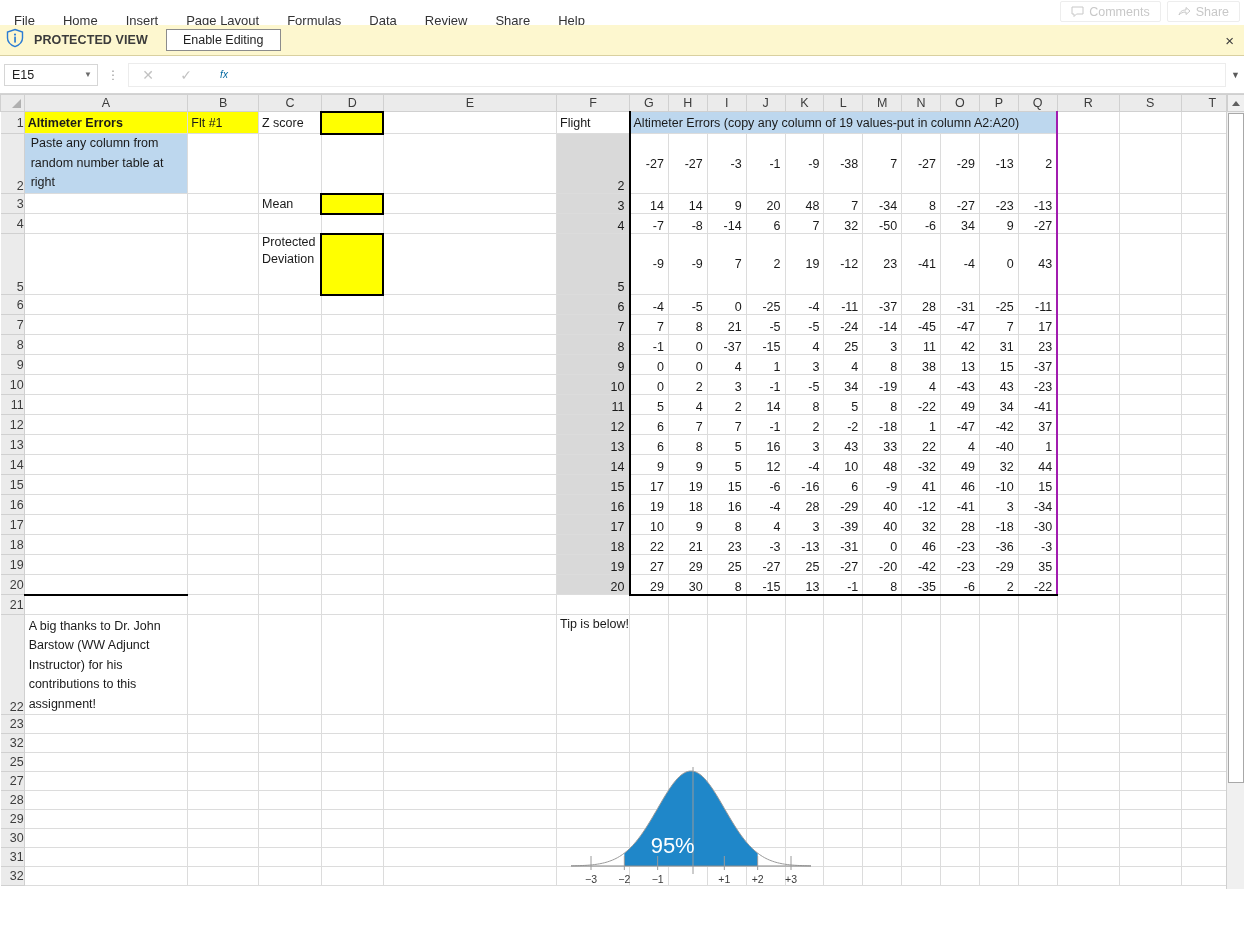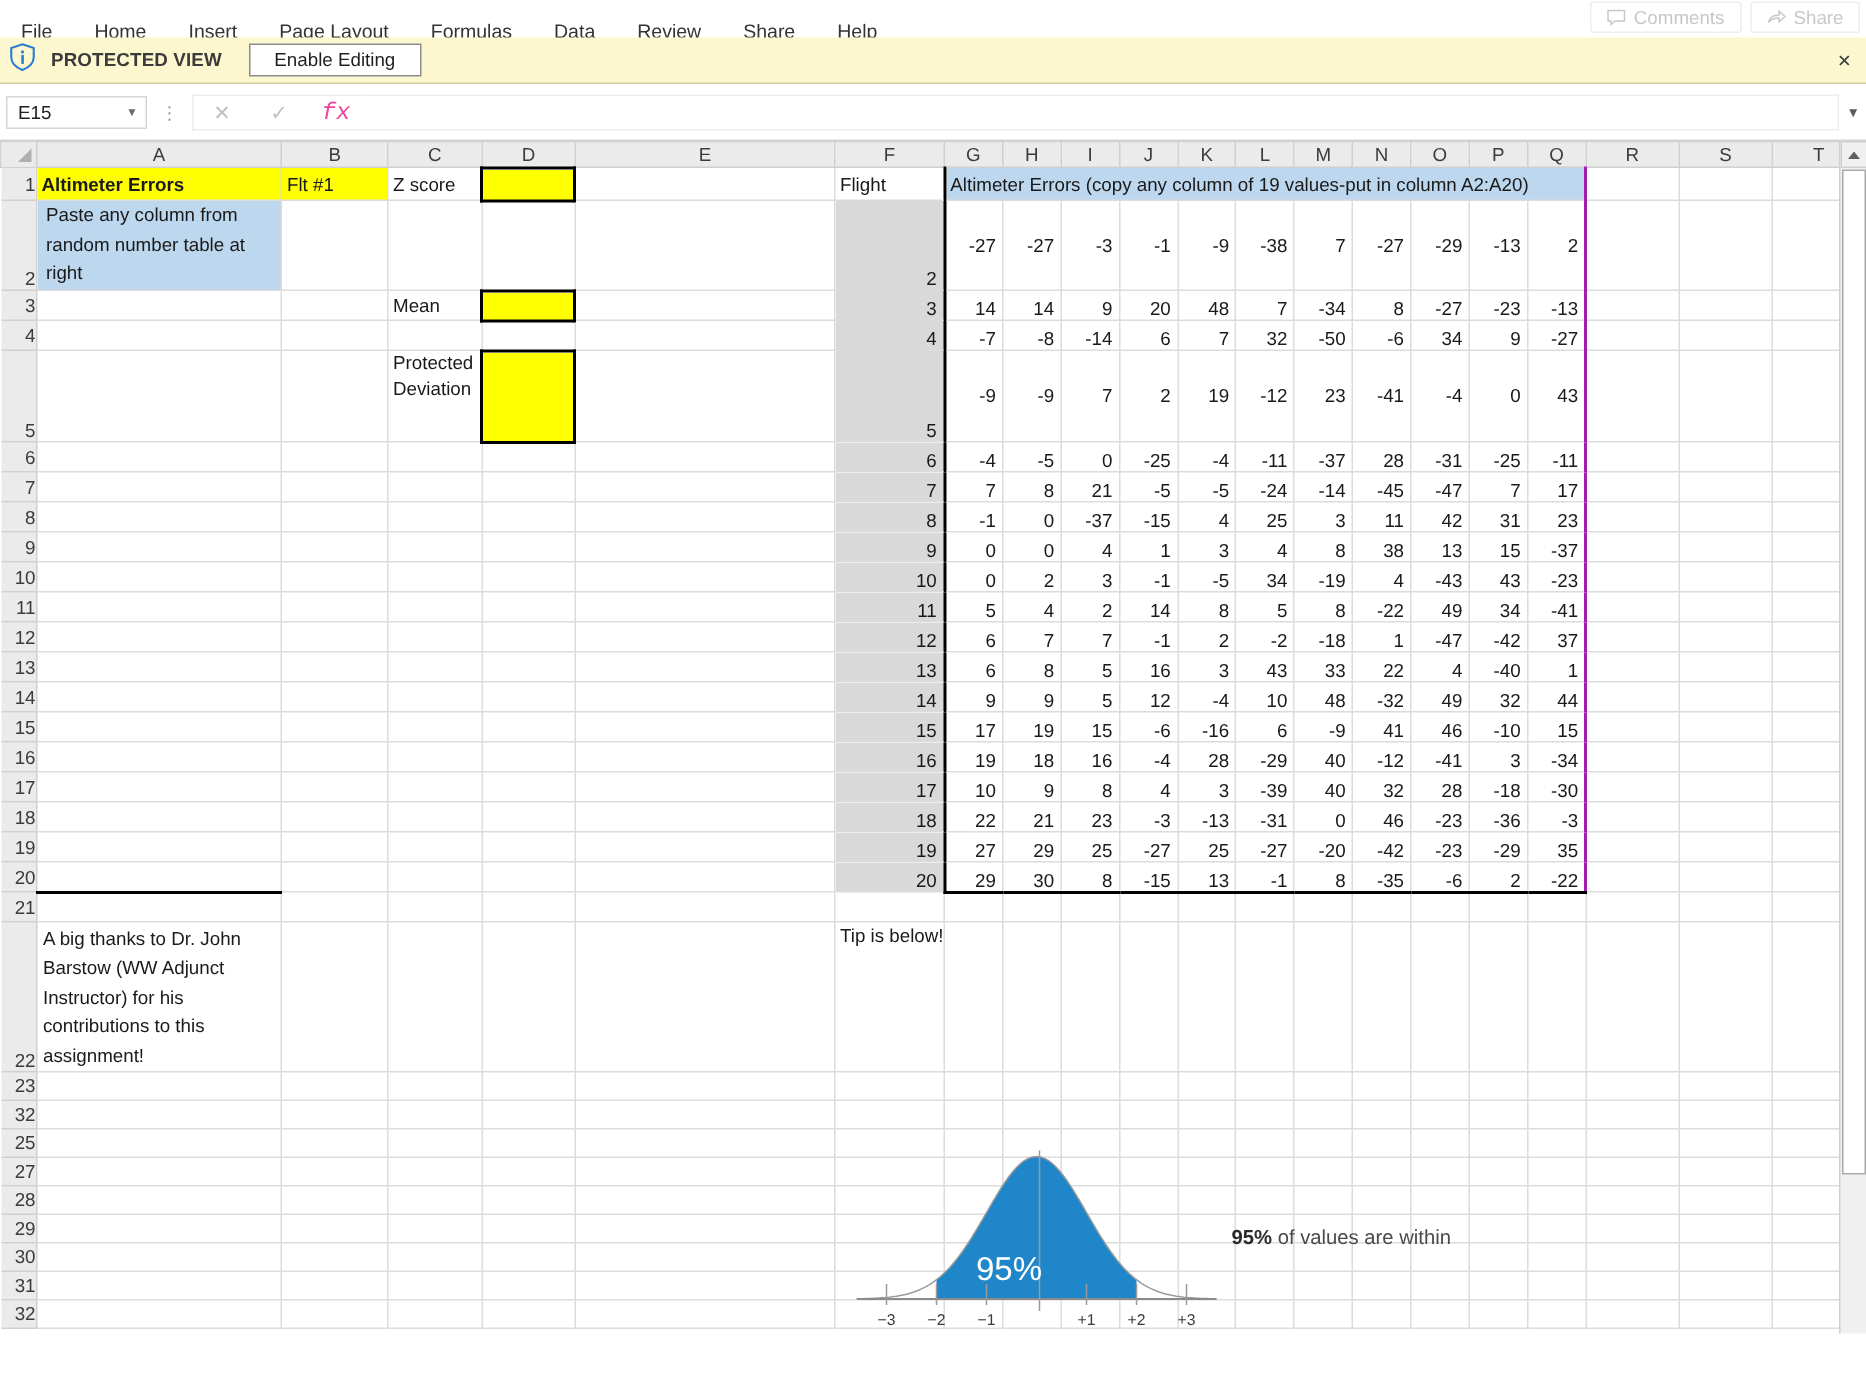--- a/index.html
+++ b/index.html
@@ -64,21 +64,21 @@
     margin-left: 4px; width: 94px; height: 22px;
     border: 1px solid #d6d6d6; background: #fff;
     display: flex; align-items: center; justify-content: space-between;
     padding: 0 5px 0 7px; font-size: 12.5px; color: #202020;
   }
   .nb-caret { font-size: 8px; color: #6b6b6b; }
   .fb-dots { margin: 0 9px; color: #9a9a9a; font-size: 12px; letter-spacing: 0; }
   .fb-icons { display: flex; align-items: center; gap: 0px;
     border: 1px solid #ececec; border-right: none; height: 24px; }
   .fb-ico { width: 38px; text-align: center; color: #c2c2c2; font-size: 14px; }
-  .fb-ico.fx { font-style: italic; font-family: Liberation Mono, monospace; color: #ec4899; font-size: 16px; }
+  .fb-ico.fx { font-style: italic; font-family: Liberation Sans, sans-serif; color: #0369a1; font-size: 10px; }
   .fb-input {
     flex: 1; height: 24px; border: 1px solid #ececec; border-left: none;
     background: #fff; margin-right: 18px; font-size: 12.5px; padding-left: 6px;
     display: flex; align-items: center; color: #202020;
   }
   .fb-expand { position: absolute; right: 4px; color: #5a5a5a; font-size: 9px; }
 
   
   .grid-wrap { position: absolute; top: 94px; left: 0; width: 1244px; height: 837px; background: #fff; }
   table.sheet { border-collapse: collapse; table-layout: fixed; }
@@ -1001,23 +1001,20 @@
         <g id="tick-text" fill="#3a3a3a" font-size="10.5" font-family="Liberation Sans, sans-serif" text-anchor="middle">
             <text x="20.00" y="134">−3</text>
             <text x="53.33" y="134">−2</text>
             <text x="86.67" y="134">−1</text>
             <text x="153.33" y="134">+1</text>
             <text x="186.67" y="134">+2</text>
             <text x="220.00" y="134">+3</text>
           </g>
       </svg>
       <div class="chart-note">
-        <div>
-          <b>95%</b><span> of values are within</span>
-        </div>
       </div>
     </div>
   </div>
 
   <div class="vscroll">
     <div class="vs-arrow">
         <span class="tri-up"></span>
       </div>
     <div class="vs-thumb"></div>
   </div>

